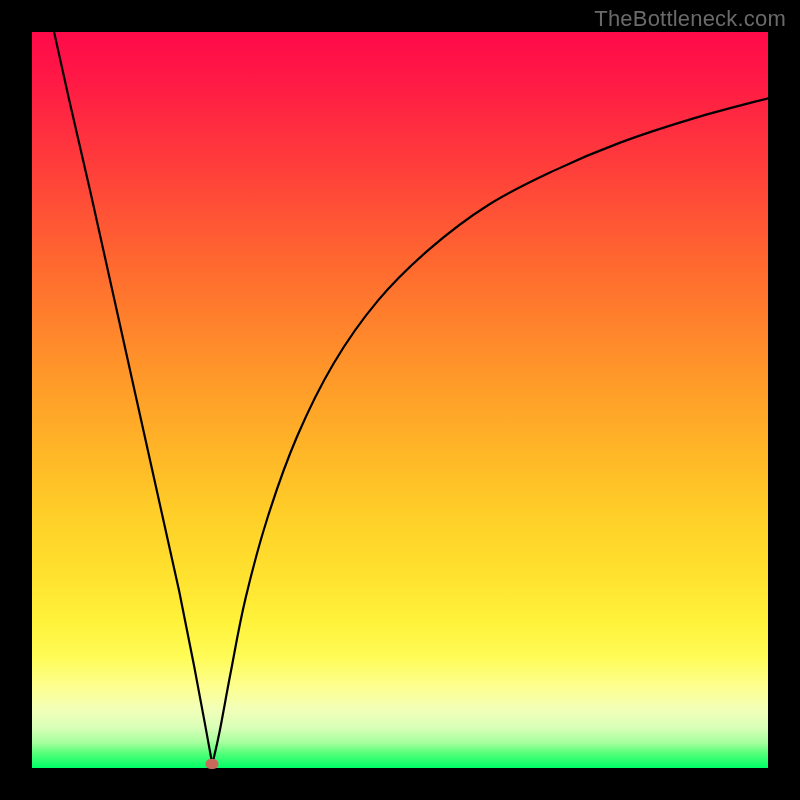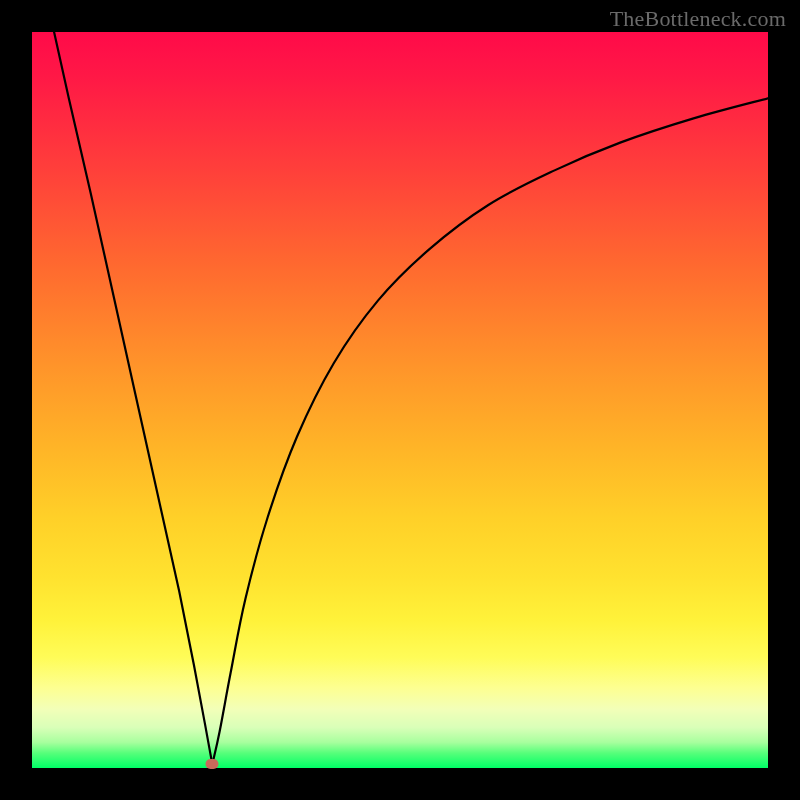--- a/index.html
+++ b/index.html
@@ -41,21 +41,21 @@
       #d9ffb8 94.5%,
       #a8ff9e 96.5%,
       #55ff7a 98%,
       #00ff66 100%
     );
   }
   .attribution {
     position: absolute;
     top: 6px;
     right: 14px;
-    font-family: Liberation Serif, serif;
+    font-family: Liberation Sans, sans-serif;
     font-size: 22px;
     color: #6a6a6a;
     letter-spacing: 0.2px;
   }
   svg.curve {
     position: absolute;
     left: 0;
     top: 0;
     width: 736px;
     height: 736px;

